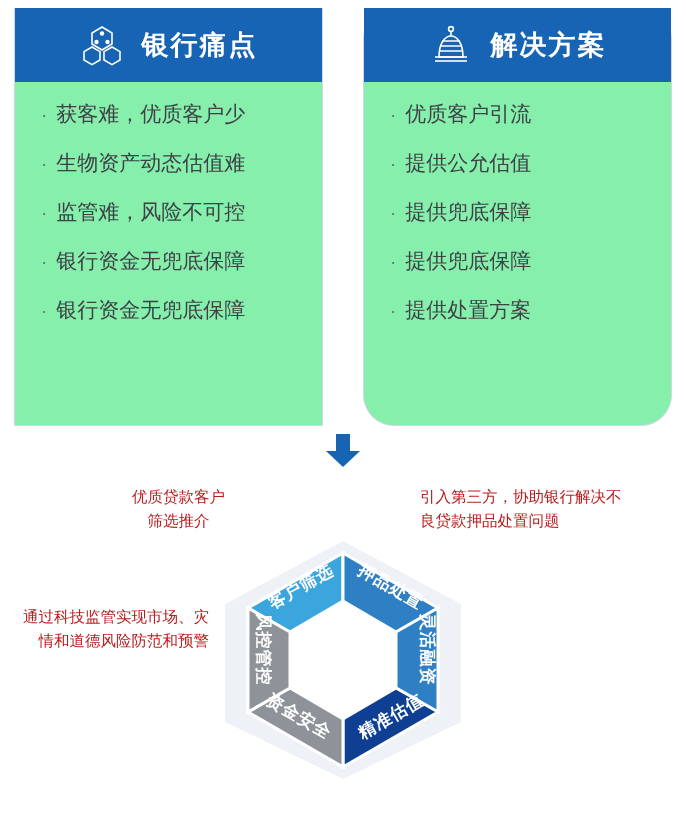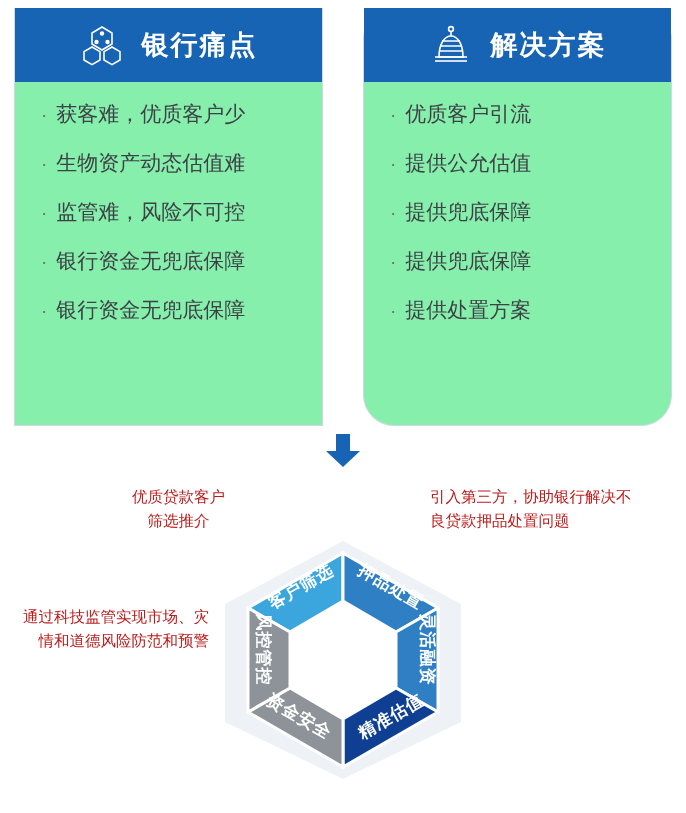--- a/index.html
+++ b/index.html
@@ -89,21 +89,21 @@
 
   
   .note {
     position: absolute;
     color: #b91c1c;
     font-size: 15.5px;
     line-height: 1.55;
   }
 
   .n-topleft   { left: 96px;  top: 485px; width: 165px; text-align: center; }
-  .n-topright  { left: 420px; top: 485px; width: 215px; text-align: left; margin-left: 10px; }
+  .n-topright  { left: 420px; top: 485px; width: 215px; text-align: left; }
   .n-left      { left: 14px;  top: 605px; width: 195px; text-align: right; }
   .n-right     { left: 488px; top: 605px; width: 190px; text-align: left; }
   .n-botleft   { left: 14px;  top: 738px; width: 255px; text-align: left; }
   .n-botright  { left: 428px; top: 738px; width: 250px; text-align: left; }
 </style>
 </head>
 <body>
 
 <div id="root">
 

